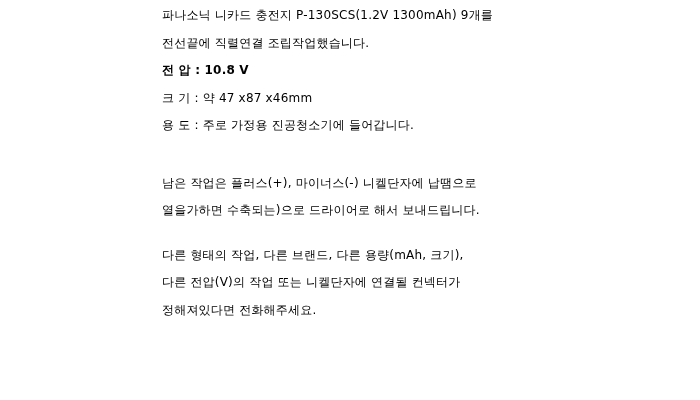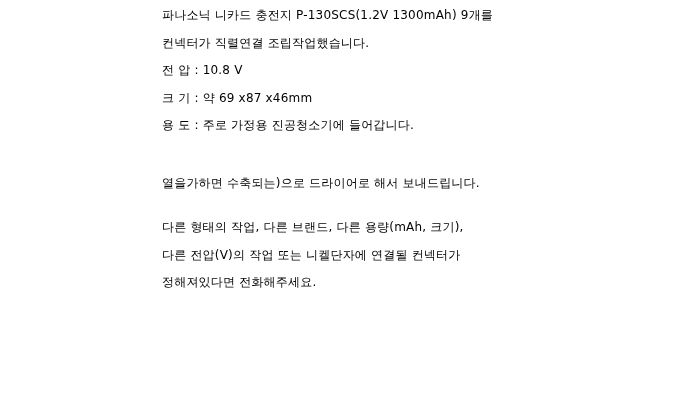--- a/index.html
+++ b/index.html
@@ -20,38 +20,39 @@
     font-family: "DejaVu Sans", "Liberation Sans", sans-serif;
     font-size: 12px;
     color: #000000;
   }
   .line {
     line-height: 27.5px;
     white-space: pre;
     letter-spacing: 0.2px;
   }
   .bold {
-    font-weight: normal;
+    font-weight: bold;
   }
   .gap-large { height: 30px; }
   .gap-small { height: 17px; }
 </style>
 </head>
 <body>
 
 <div class="doc">
   <div class="line">파나소닉 니카드 충전지 P-130SCS(1.2V 1300mAh) 9개를</div>
-  <div class="line">컨넥터가 직렬연결 조립작업했습니다.</div>
+  <div class="line">전선끝에 직렬연결 조립작업했습니다.</div>
 
   <div class="line bold">전 압 : 10.8 V</div>
-  <div class="line">크 기 : 약 69 x87 x46mm</div>
+  <div class="line">크 기 : 약 47 x87 x46mm</div>
   <div class="line">용 도 : 주로 가정용 진공청소기에 들어갑니다.</div>
 
   <div class="gap-large"></div>
 
+  <div class="line">남은 작업은 플러스(+), 마이너스(-) 니켈단자에 납땜으로</div>
   <div class="line">열을가하면 수축되는)으로 드라이어로 해서 보내드립니다.</div>
 
   <div class="gap-small"></div>
 
   <div class="line">다른 형태의 작업, 다른 브랜드, 다른 용량(mAh, 크기),</div>
   <div class="line">다른 전압(V)의 작업 또는 니켈단자에 연결될 컨넥터가</div>
   <div class="line">정해져있다면 전화해주세요.</div>
 </div>
 
 </body></html>

